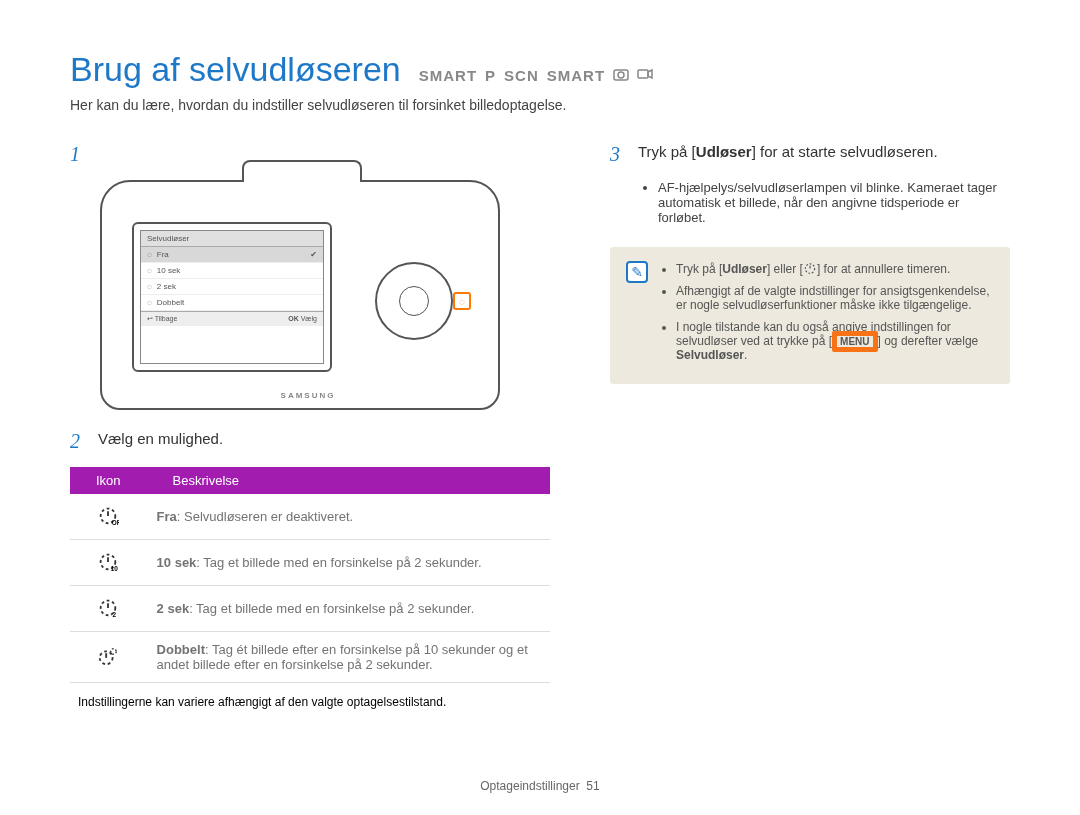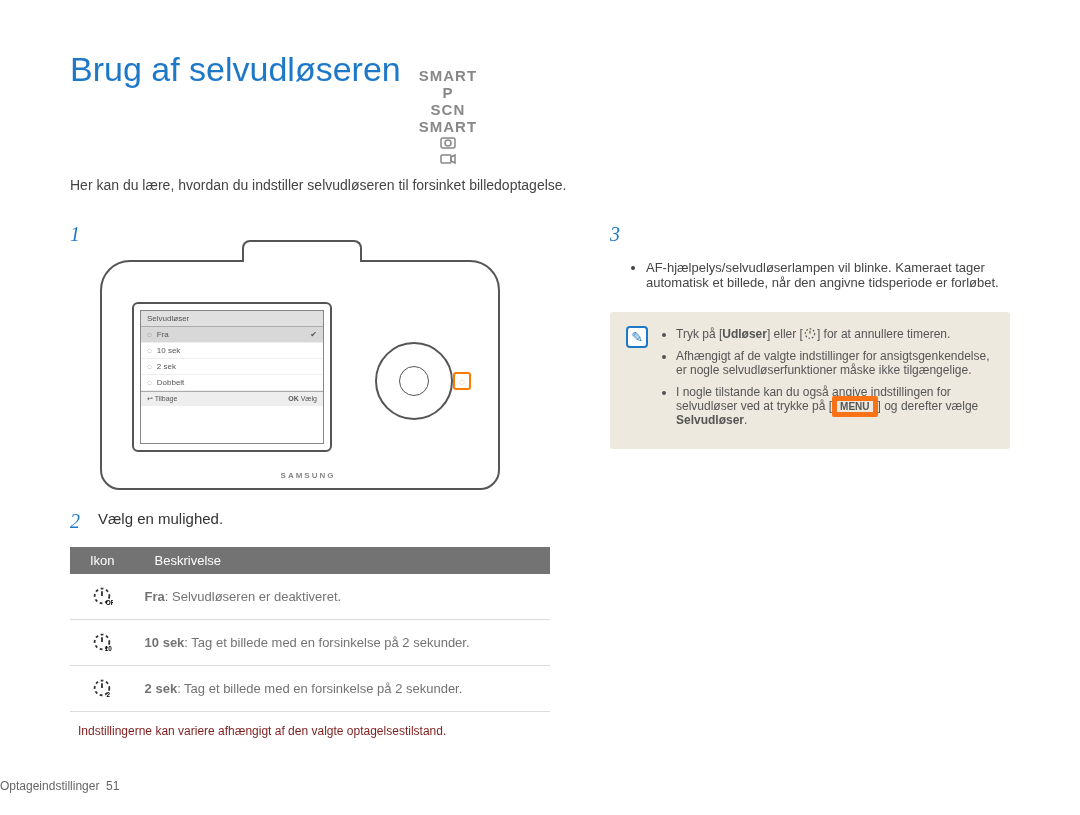--- a/index.html
+++ b/index.html
@@ -15,27 +15,26 @@
   .page-title {
     font-size: 34px;
     font-weight: 300;
     color: #1e78c8;
     display: flex;
     align-items: baseline;
     gap: 18px;
   }
   .mode-row {
     display: flex;
-    align-items: center;
-    gap: 0;
+    align-items: flex-start;
+    gap: 8px;
     font-size: 15px;
     font-weight: bold;
     color: #888;
     letter-spacing: 1px;
-    flex-direction: column;
   }
   .mode-row span { font-family: Arial, sans-serif; }
   .intro {
     font-size: 14px;
     color: #444;
     margin-top: 8px;
   }
   .cols {
     display: flex;
     gap: 60px;
@@ -154,48 +153,48 @@
     font-weight: bold;
     padding-left: 16px;
   }
   table.options {
     width: 100%;
     border-collapse: collapse;
     font-size: 13px;
     margin-top: 6px;
   }
   table.options th {
-    background: #737373;
+    background: #a21caf;
     color: #fff;
     font-weight: normal;
     text-align: left;
-    padding: 6px 20px;
+    padding: 6px 26px;
     font-size: 13px;
   }
   table.options th.icon-col { width: 56px; }
   table.options td {
     padding: 10px 10px;
     border-bottom: 1px solid #ddd;
     vertical-align: middle;
     color: #737373;
   }
   table.options td.icon-cell { text-align: center; }
   .footnote {
     font-size: 12px;
-    color: #7f1d1d;
+    color: #000000;
     margin-top: 12px;
     padding-left: 8px;
   }
   .sub-bullets {
     font-size: 13px;
     color: #444;
     margin-left: 28px;
     margin-top: 8px;
   }
-  .sub-bullets li { margin-bottom: 6px; list-style: disc; margin-left: 8px; }
+  .sub-bullets li { margin-bottom: 6px; list-style: disc; margin-left: 20px; }
   .note-box {
     display: flex;
     gap: 14px;
     background: #eee9de;
     border-radius: 3px;
     padding: 14px 16px;
     margin-top: 22px;
     font-size: 12px;
     color: #555;
   }
@@ -218,20 +217,21 @@
     padding: 0 3px;
     border-radius: 2px;
     font-weight: bold;
     font-size: 10px;
     margin-top: 48px;
   }
   .page-footer {
     position: absolute;
     bottom: 22px;
     left: 0; right: 0;
+    text-align: center;
     font-size: 12px;
     color: #666;
   }
   
   svg.timer { width: 22px; height: 22px; }
   svg.timer-sm { width: 14px; height: 14px; vertical-align: -2px; }
 </style>
 </head>
 <body>
 
@@ -337,29 +337,42 @@
         <tr>
           <td class="icon-cell">
             <svg class="timer" viewBox="0 0 24 24">
                 <circle cx="12" cy="13" r="8" fill="none" stroke="#333" stroke-width="2" stroke-dasharray="3 3"></circle>
                 <path d="M12 13 L12 8" stroke="#333" stroke-width="2"></path>
                 <text x="17" y="23" font-size="7" font-weight="bold">2</text>
               </svg>
           </td>
           <td><b>2 sek</b><span>: Tag et billede med en forsinkelse på 2 sekunder.</span></td>
         </tr>
+        <tr>
+          <td class="icon-cell">
+            <svg class="timer" viewBox="0 0 24 24">
+                <circle cx="10" cy="14" r="7" fill="none" stroke="#333" stroke-width="2" stroke-dasharray="3 3"></circle>
+                <path d="M10 14 L10 9" stroke="#333" stroke-width="2"></path>
+                <circle cx="18" cy="7" r="3" fill="none" stroke="#333" stroke-width="1.5" stroke-dasharray="2 2"></circle>
+              </svg>
+          </td>
+          <td><b>Dobbelt</b><span>: Tag ét billede efter en forsinkelse på 10 sekunder og et andet billede efter en forsinkelse på 2 sekunder.</span></td>
+        </tr>
       </tbody>
     </table>
 
     <p class="footnote">Indstillingerne kan variere afhængigt af den valgte optagelsestilstand.</p>
   </div>
 
   <div class="col-right">
     <div class="step">
       <span class="step-num">3</span>
+      <span>
+        <span>Tryk på [</span><b>Udløser</b><span>] for at starte selvudløseren.</span>
+      </span>
     </div>
     <ul class="sub-bullets">
       <li>AF-hjælpelys/selvudløserlampen vil blinke. Kameraet tager automatisk et billede, når den angivne tidsperiode er forløbet.</li>
     </ul>
 
     <div class="note-box">
       <div class="note-icon">✎</div>
       <ul>
         <li>
           <span>Tryk på [</span><b>Udløser</b><span>] eller [</span><span><svg class="timer-sm" viewBox="0 0 24 24">

